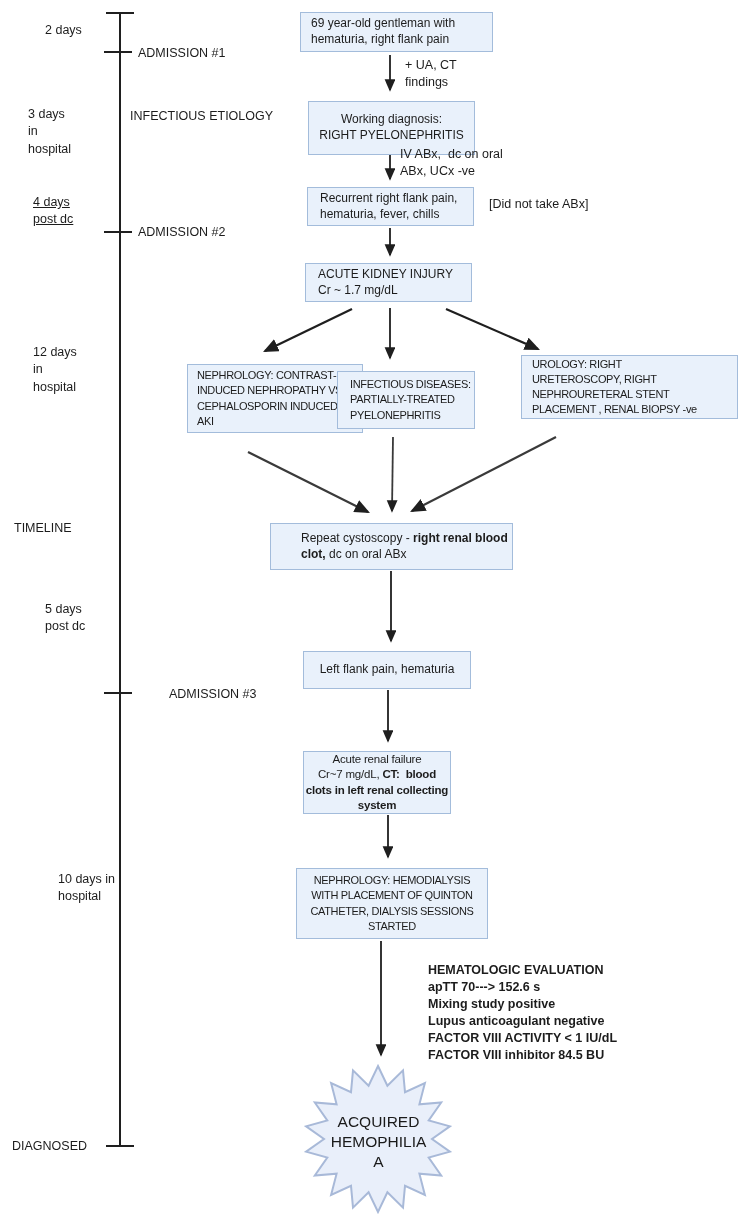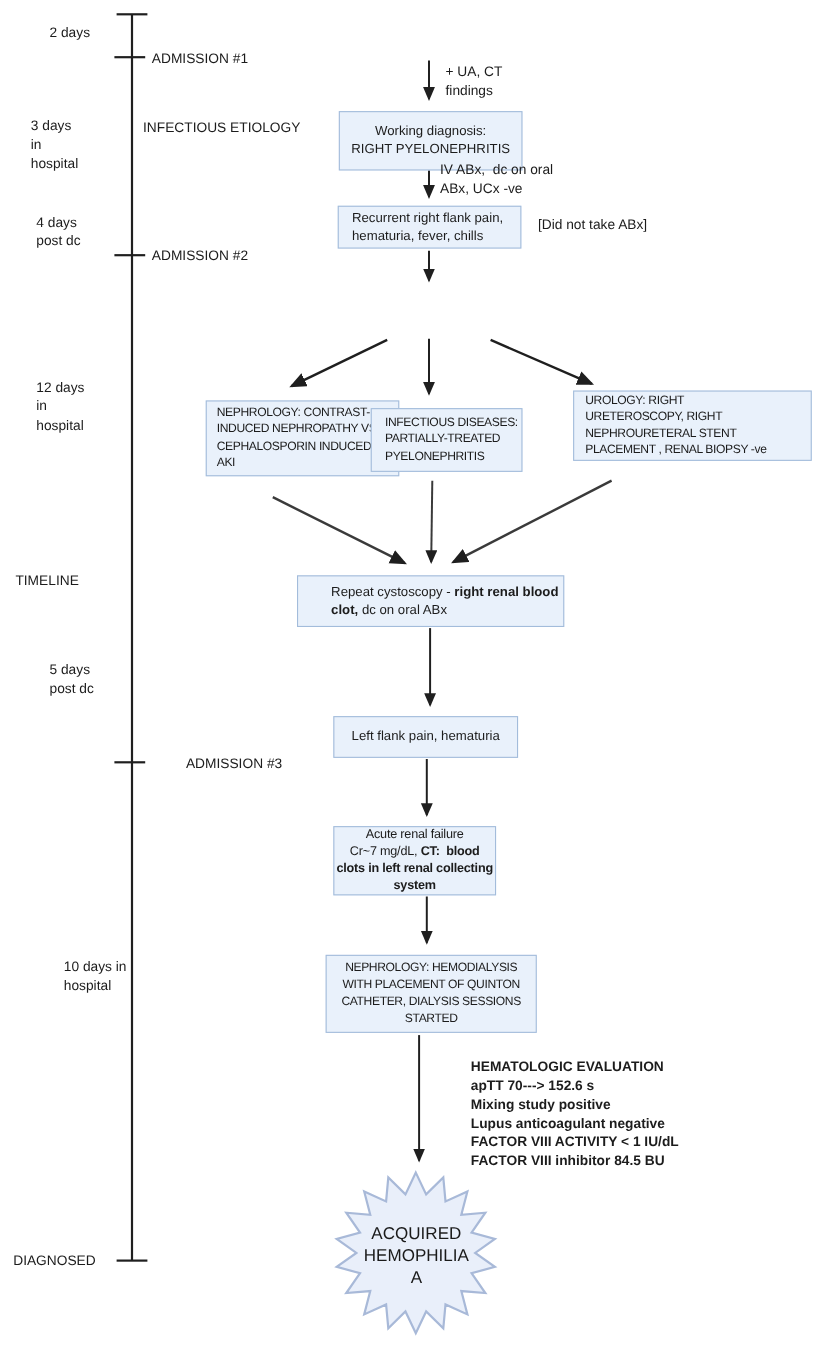--- a/index.html
+++ b/index.html
@@ -69,53 +69,61 @@
 
     <polygon id="starburst" fill="var(--star-fill,#e9effa)" stroke="var(--star-border,#a8b9d8)" stroke-width="2" stroke-linejoin="miter" points="378.0,1066.0 387.4,1085.8 403.0,1070.4 405.0,1092.2 424.9,1083.1 419.4,1104.3 441.2,1102.5 428.7,1120.5 449.9,1126.3 432.0,1139.0 449.9,1151.7 428.7,1157.5 441.2,1175.5 419.4,1173.7 424.9,1194.9 405.0,1185.8 403.0,1207.6 387.4,1192.2 378.0,1212.0 368.6,1192.2 353.0,1207.6 351.0,1185.8 331.1,1194.9 336.6,1173.7 314.8,1175.5 327.3,1157.5 306.1,1151.7 324.0,1139.0 306.1,1126.3 327.3,1120.5 314.8,1102.5 336.6,1104.3 331.1,1083.1 351.0,1092.2 353.0,1070.4 368.6,1085.8"></polygon>
   </svg>
 
   <div class="lbl" style="left:45px;top:22px;">2 days</div>
   <div class="lbl" style="left:138px;top:45px;">ADMISSION #1</div>
   <div class="lbl" style="left:28px;top:106px;">3 days
 in
 hospital</div>
   <div class="lbl" style="left:130px;top:108px;">INFECTIOUS ETIOLOGY</div>
-  <div class="lbl" style="left:33px;top:194px;">4 days
+  <div class="lbl" style="left:33px;top:194px;text-decoration:underline;">4 days
 post dc</div>
   <div class="lbl" style="left:138px;top:224px;">ADMISSION #2</div>
   <div class="lbl" style="left:33px;top:344px;">12 days
 in
 hospital</div>
   <div class="lbl" style="left:14px;top:520px;">TIMELINE</div>
   <div class="lbl" style="left:45px;top:601px;">5 days
 post dc</div>
   <div class="lbl" style="left:139px;top:686px;margin-left:30px;">ADMISSION #3</div>
   <div class="lbl" style="left:33px;top:871px;margin-left:25px;">10 days in
 hospital</div>
   <div class="lbl" style="left:12px;top:1138px;">DIAGNOSED</div>
 
+  <div class="box" style="left:300px;top:12px;width:193px;height:40px;padding-left:10px;">
+    <span>69 year-old gentleman with
+hematuria, right flank pain</span>
+  </div>
 
   <div class="lbl" style="left:405px;top:57px;">+ UA, CT
 findings</div>
 
   <div class="box center" style="left:308px;top:101px;width:167px;height:54px;">
     <span>Working diagnosis:
 RIGHT PYELONEPHRITIS</span>
   </div>
 
   <div class="lbl" style="left:400px;top:146px;">IV ABx,  dc on oral
 ABx, UCx -ve</div>
 
   <div class="box" style="left:307px;top:187px;width:167px;height:39px;padding-left:12px;">
     <span>Recurrent right flank pain,
 hematuria, fever, chills</span>
   </div>
 
   <div class="lbl" style="left:489px;top:196px;">[Did not take ABx]</div>
 
+  <div class="box" style="left:305px;top:263px;width:167px;height:39px;padding-left:12px;">
+    <span>ACUTE KIDNEY INJURY
+Cr ~ 1.7 mg/dL</span>
+  </div>
 
   <div class="box caps" style="left:143px;top:364px;width:176px;height:69px;padding-left:9px;margin-left:44px;">
     <span>NEPHROLOGY: CONTRAST-
 INDUCED NEPHROPATHY VS
 CEPHALOSPORIN INDUCED
 AKI</span>
   </div>
 
   <div class="box caps" style="left:337px;top:371px;width:138px;height:58px;padding-left:12px;">
     <span>INFECTIOUS DISEASES:

